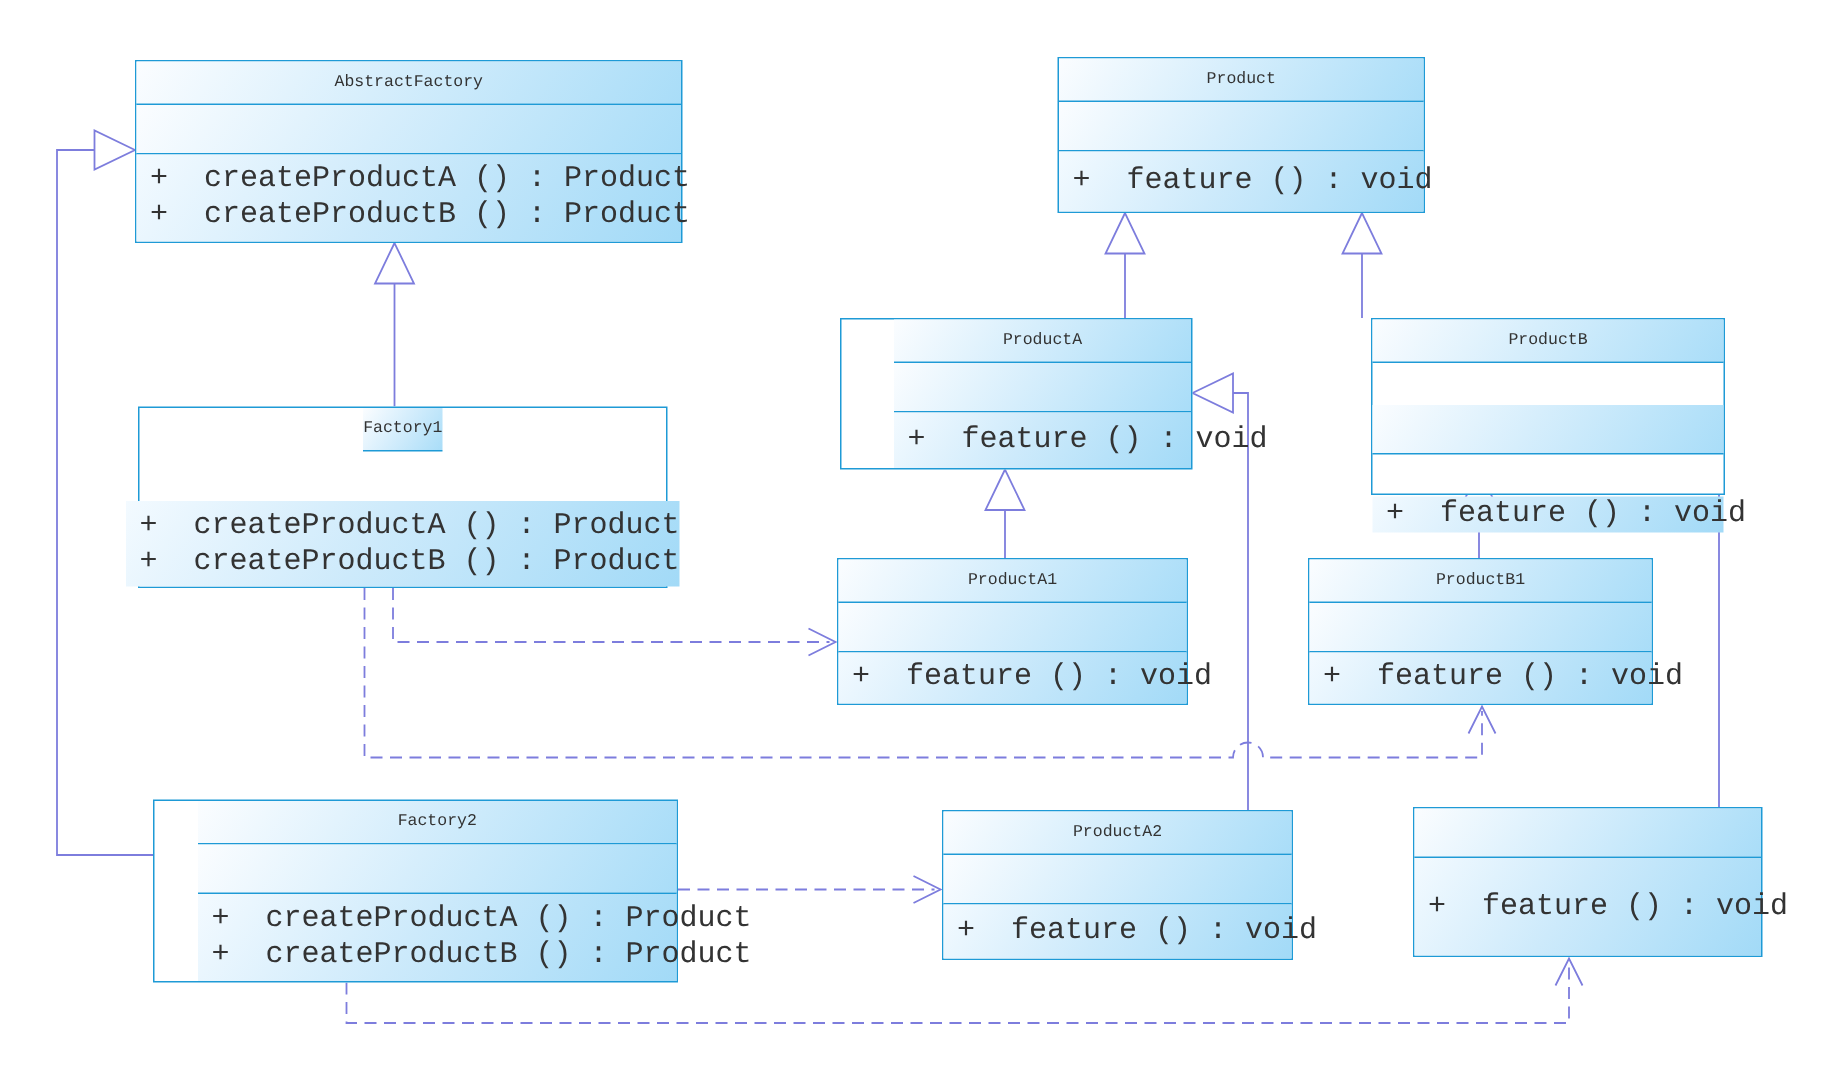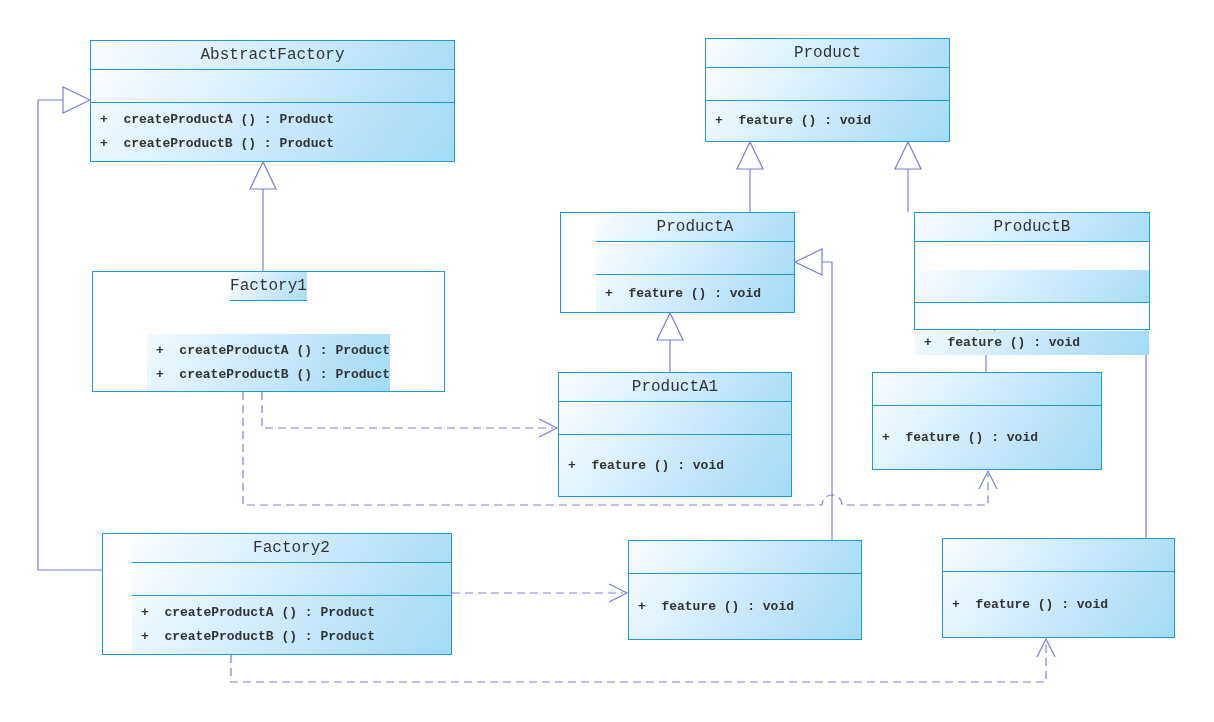--- a/index.html
+++ b/index.html
@@ -15,45 +15,45 @@
   .uml-class{
     position:absolute;
     display:flex;flex-direction:column;
     border:1px solid #1e9ad6;
     box-sizing:border-box;
     background:#ffffff;
   }
   .uml-title{
     height:28px;flex:0 0 28px;
     display:flex;align-items:center;justify-content:center;
-    font-size:16px;
+    font-size:11px;
     border-bottom:1px solid #1e9ad6;
     background:linear-gradient(125deg,#fbfdff 0%,#d6eefc 45%,#a9ddf8 100%);
   }
   .uml-attrs{
     height:32px;flex:0 0 32px;
     border-bottom:1px solid #1e9ad6;
     background:linear-gradient(125deg,#fbfdff 0%,#d6eefc 45%,#a9ddf8 100%);
   }
   .uml-methods{
     flex:1 1 auto;
     display:flex;flex-direction:column;justify-content:center;
     padding-left:9px;
     background:linear-gradient(125deg,#f3faff 0%,#cdeafb 45%,#a2daf7 100%);
   }
   .uml-method{
-    font-size:13px;line-height:24px;white-space:pre;font-weight:bold;
+    font-size:20px;line-height:24px;white-space:pre;
   }
   
   #b-af {left:90px; top:40px; width:365px;height:122px;}
   #b-p  {left:705px;top:38px; width:245px;height:104px;}
   #b-pa {left:560px;top:212px;width:235px;height:101px;padding-left:35px;}
   #b-pb {left:914px;top:212px;width:236px;height:118px;gap:28px;}
   #b-f1 {left:92px; top:271px;width:353px;height:121px;align-items:center;}
-  #b-pa1{left:558px;top:372px;width:234px;height:125px;}
+  #b-pa1{left:558px;top:372px;width:234px;height:98px;}
   #b-pb1{left:872px;top:372px;width:230px;height:98px;}
   #b-f2 {left:102px;top:533px;width:350px;height:122px;padding-left:29px;}
   #b-pa2{left:628px;top:540px;width:234px;height:100px;}
   #b-pb2{left:942px;top:538px;width:233px;height:100px;}
 
   .gen{stroke:#7d7ddd;fill:none;stroke-width:1.2;}
   .tri{stroke:#7d7ddd;fill:#ffffff;stroke-width:1.2;}
   .dep{stroke:#7d7ddd;fill:none;stroke-width:1.2;stroke-dasharray:8 5;}
   .dep-arrow{stroke:#7d7ddd;fill:none;stroke-width:1.2;}
 </style>
@@ -159,36 +159,38 @@
 
   <div class="uml-class" id="b-pa1">
     <div class="uml-title">ProductA1</div>
     <div class="uml-attrs"></div>
     <div class="uml-methods">
       <div class="uml-method">+  feature () : void</div>
     </div>
   </div>
 
   <div class="uml-class" id="b-pb1">
+    <div class="uml-title">ProductB1</div>
     <div class="uml-attrs"></div>
     <div class="uml-methods">
       <div class="uml-method">+  feature () : void</div>
     </div>
   </div>
 
   <div class="uml-class" id="b-f2">
     <div class="uml-title">Factory2</div>
     <div class="uml-attrs"></div>
     <div class="uml-methods">
       <div class="uml-method">+  createProductA () : Product</div>
       <div class="uml-method">+  createProductB () : Product</div>
     </div>
   </div>
 
   <div class="uml-class" id="b-pa2">
+    <div class="uml-title">ProductA2</div>
     <div class="uml-attrs"></div>
     <div class="uml-methods">
       <div class="uml-method">+  feature () : void</div>
     </div>
   </div>
 
   <div class="uml-class" id="b-pb2">
     <div class="uml-attrs"></div>
     <div class="uml-methods">
       <div class="uml-method">+  feature () : void</div>

